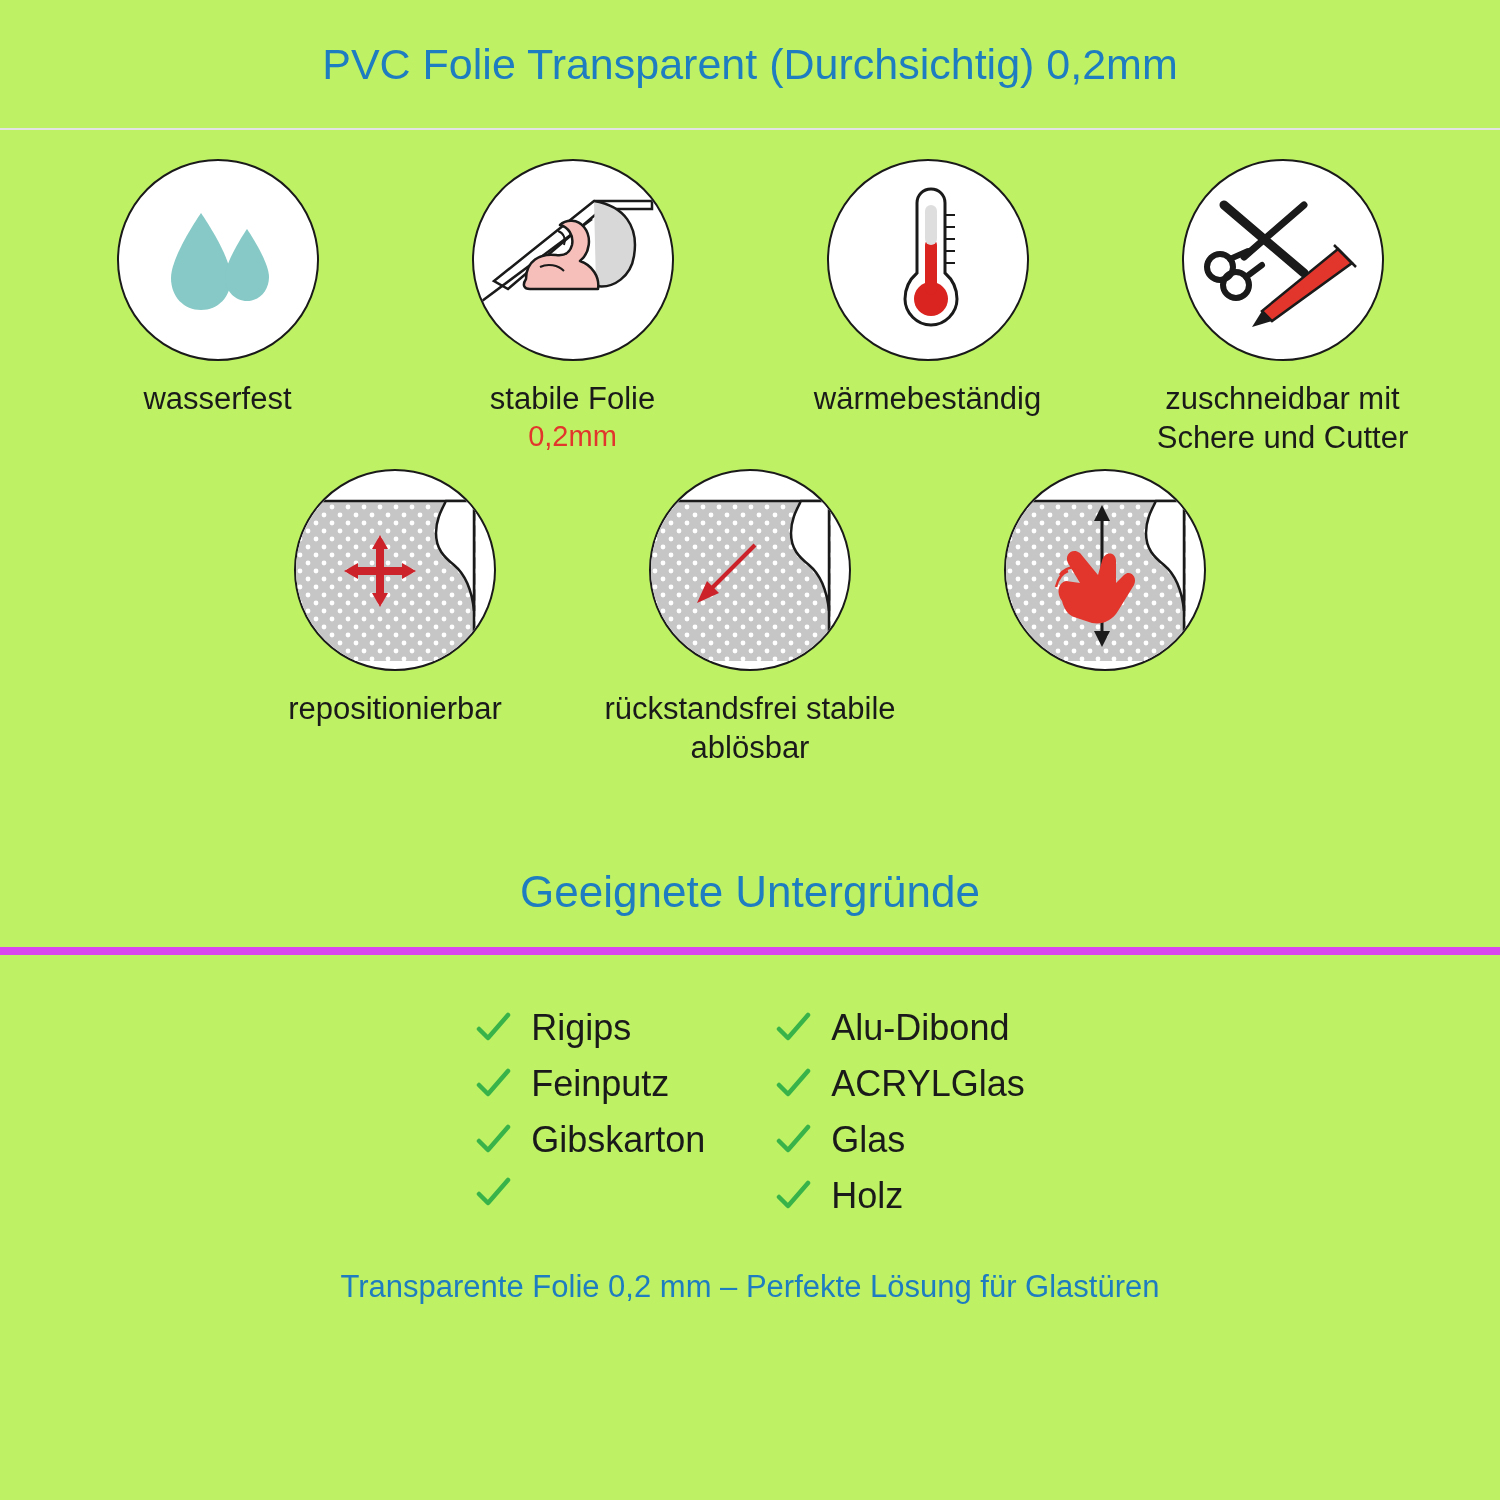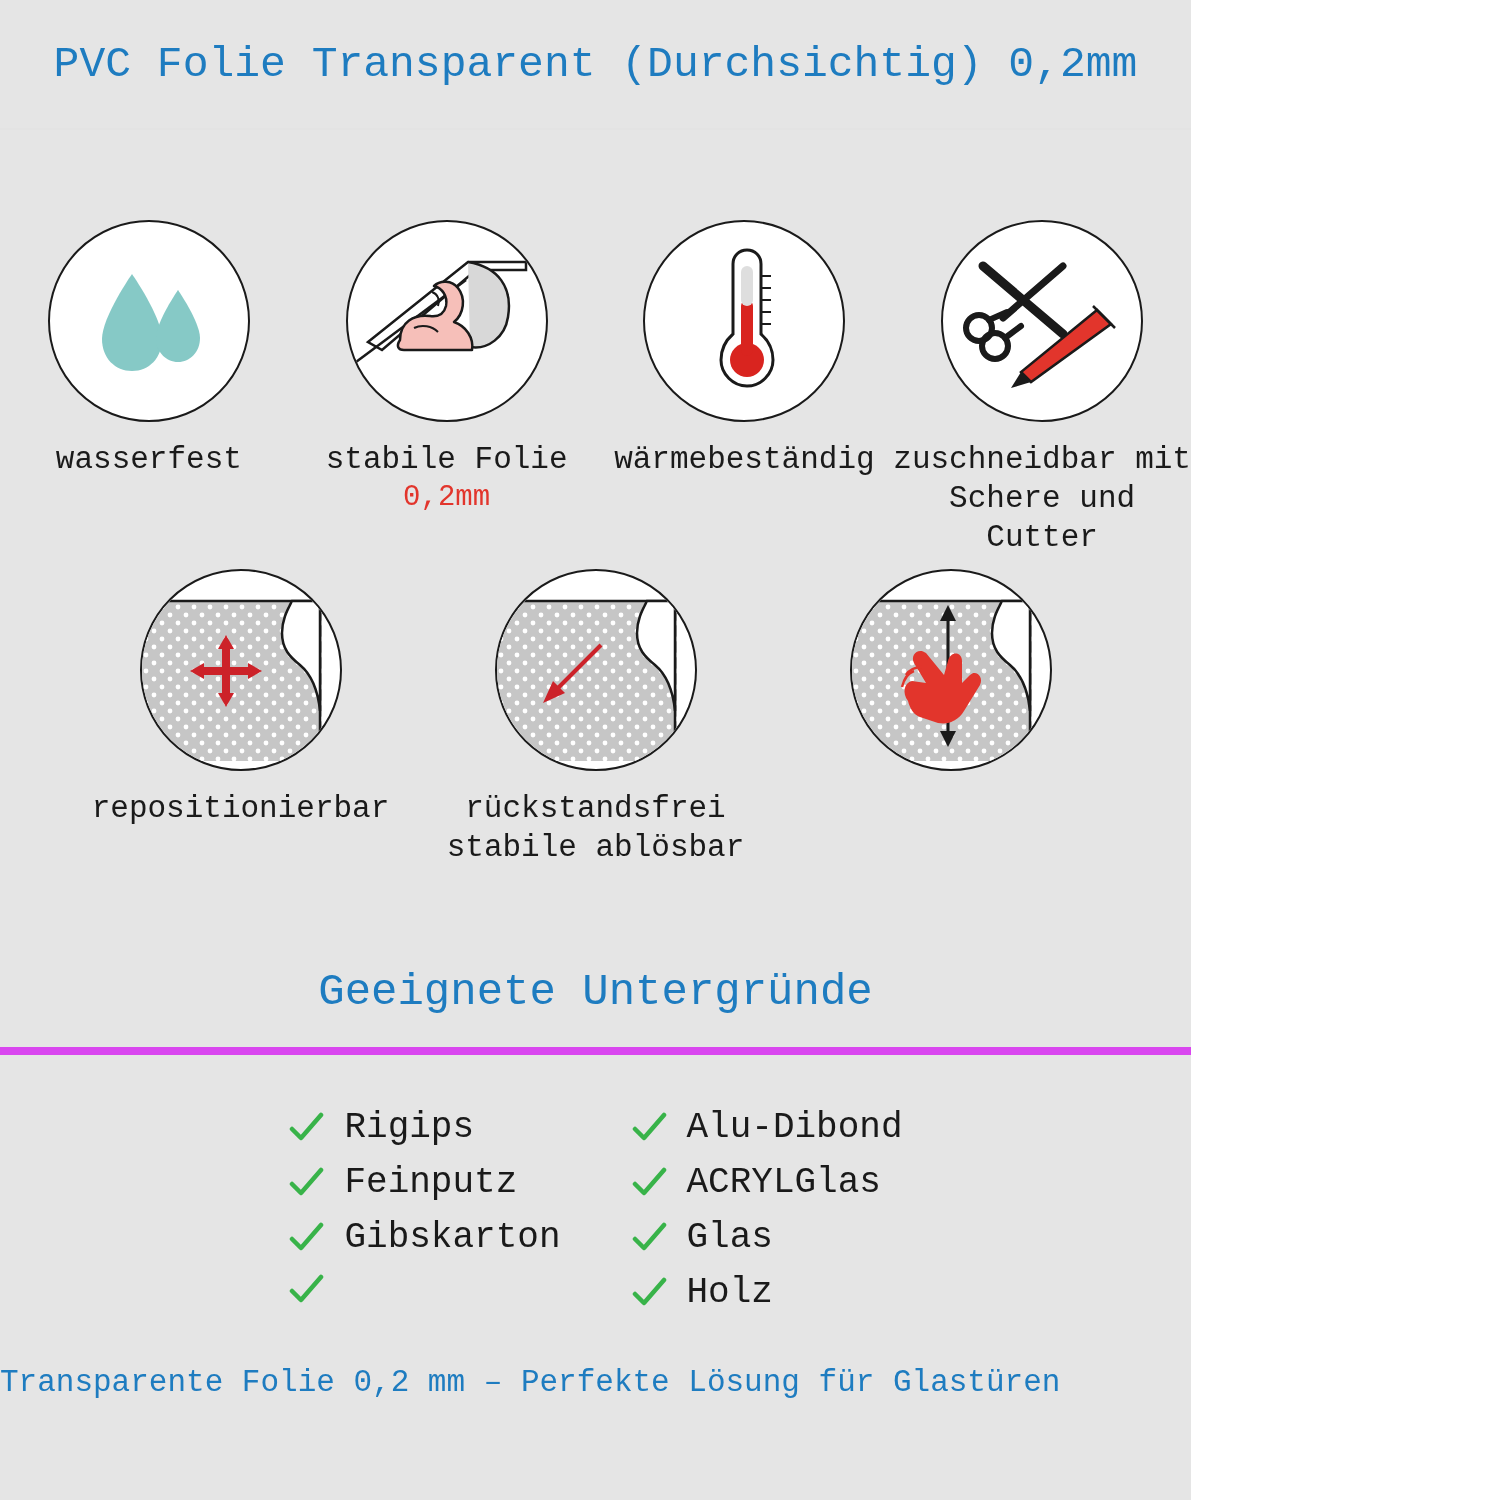--- a/index.html
+++ b/index.html
@@ -2,24 +2,24 @@
 <html><head>
 <meta charset="utf-8">
 <style>
   html, body {
     margin: 0;
     padding: 0;
     background: #ffffff;
   }
   .page {
     position: relative;
-    width: 1191px;
+    width: 1500px;
     height: 1500px;
-    background: #e5e5e5;
-    font-family: Liberation Mono, monospace;
+    background: #bef264;
+    font-family: Liberation Sans, sans-serif;
     overflow: hidden;
   }
 
   
   .header {
     height: 128px;
     display: flex;
     align-items: center;
     justify-content: center;
     border-bottom: 2px solid #e3e3e3;
@@ -27,21 +27,21 @@
   .header-title {
     color: #1e7cc0;
     font-size: 43px;
     font-weight: normal;
     letter-spacing: 0px;
     white-space: nowrap;
   }
 
   
   .features {
-    padding-top: 90px;
+    padding-top: 29px;
   }
   .row {
     display: flex;
     justify-content: center;
   }
   .row-1 .feature { width: 355px; }
   .row-2 .feature { width: 355px; }
   .row-2 { margin-top: 12px; }
 
   .feature {
@@ -112,21 +112,21 @@
   }
   .sub-label {
     font-size: 36px;
     color: #1a1a1a;
     white-space: nowrap;
   }
 
   
   .footer {
     margin-top: 52px;
-    text-align: left;
+    text-align: center;
   }
   .footer-text {
     color: #1e7cc0;
     font-size: 31px;
   }
 </style>
 </head>
 <body>
 
 <div class="page">

